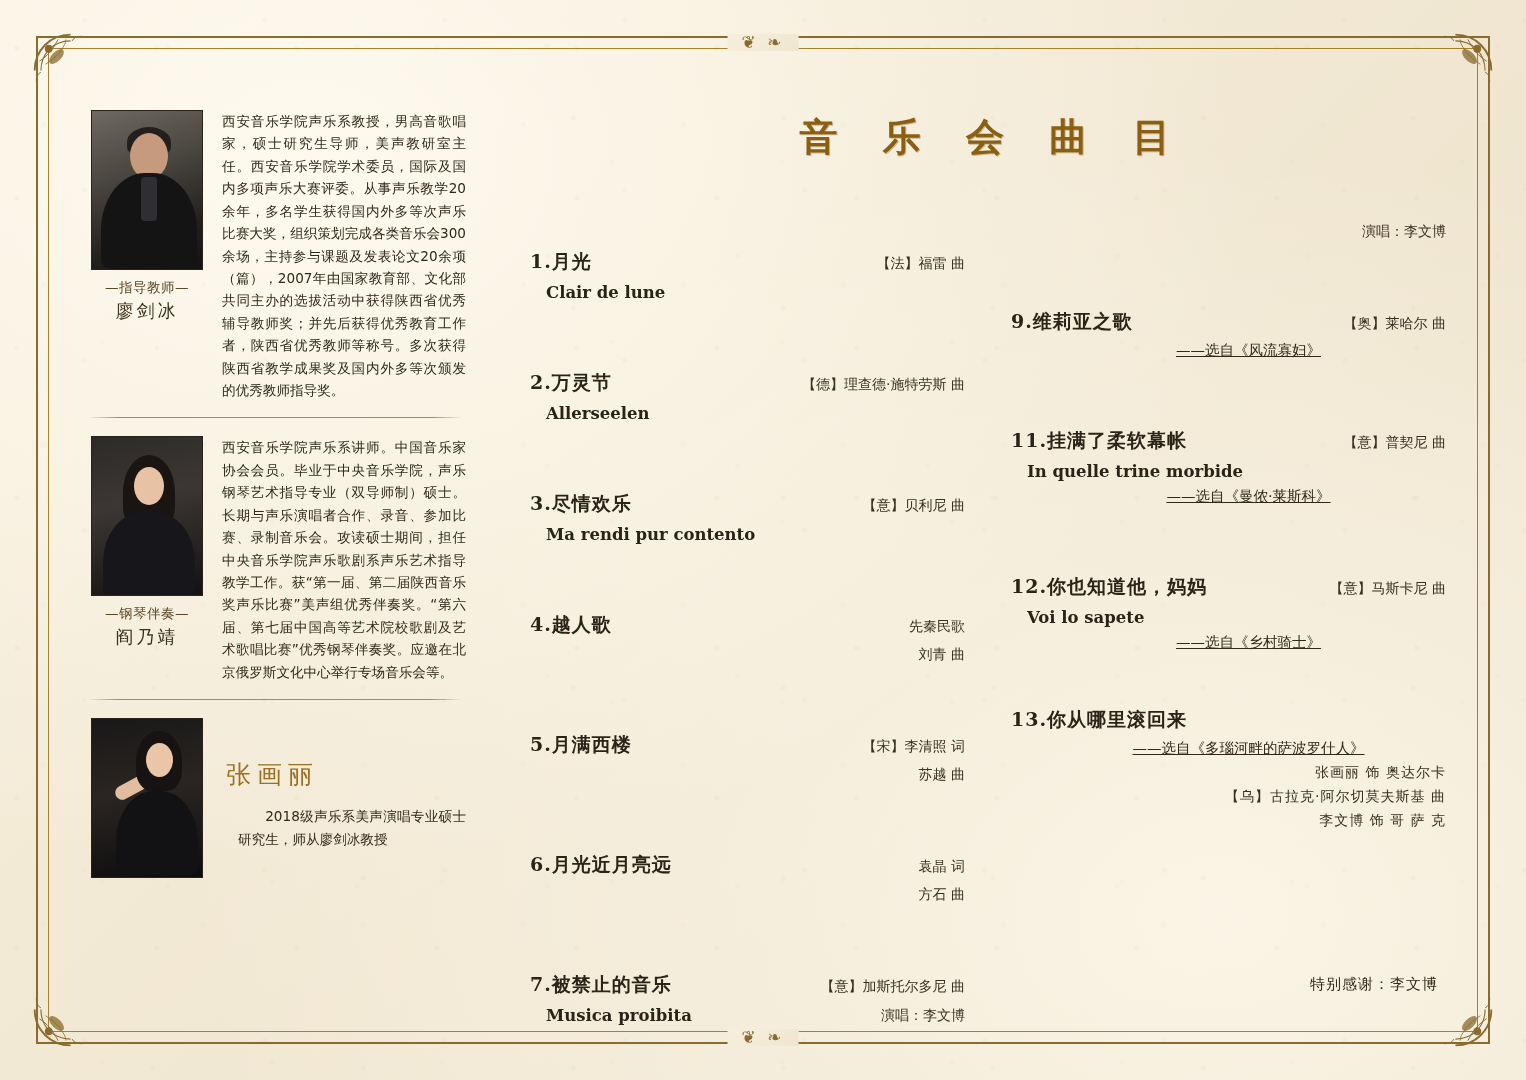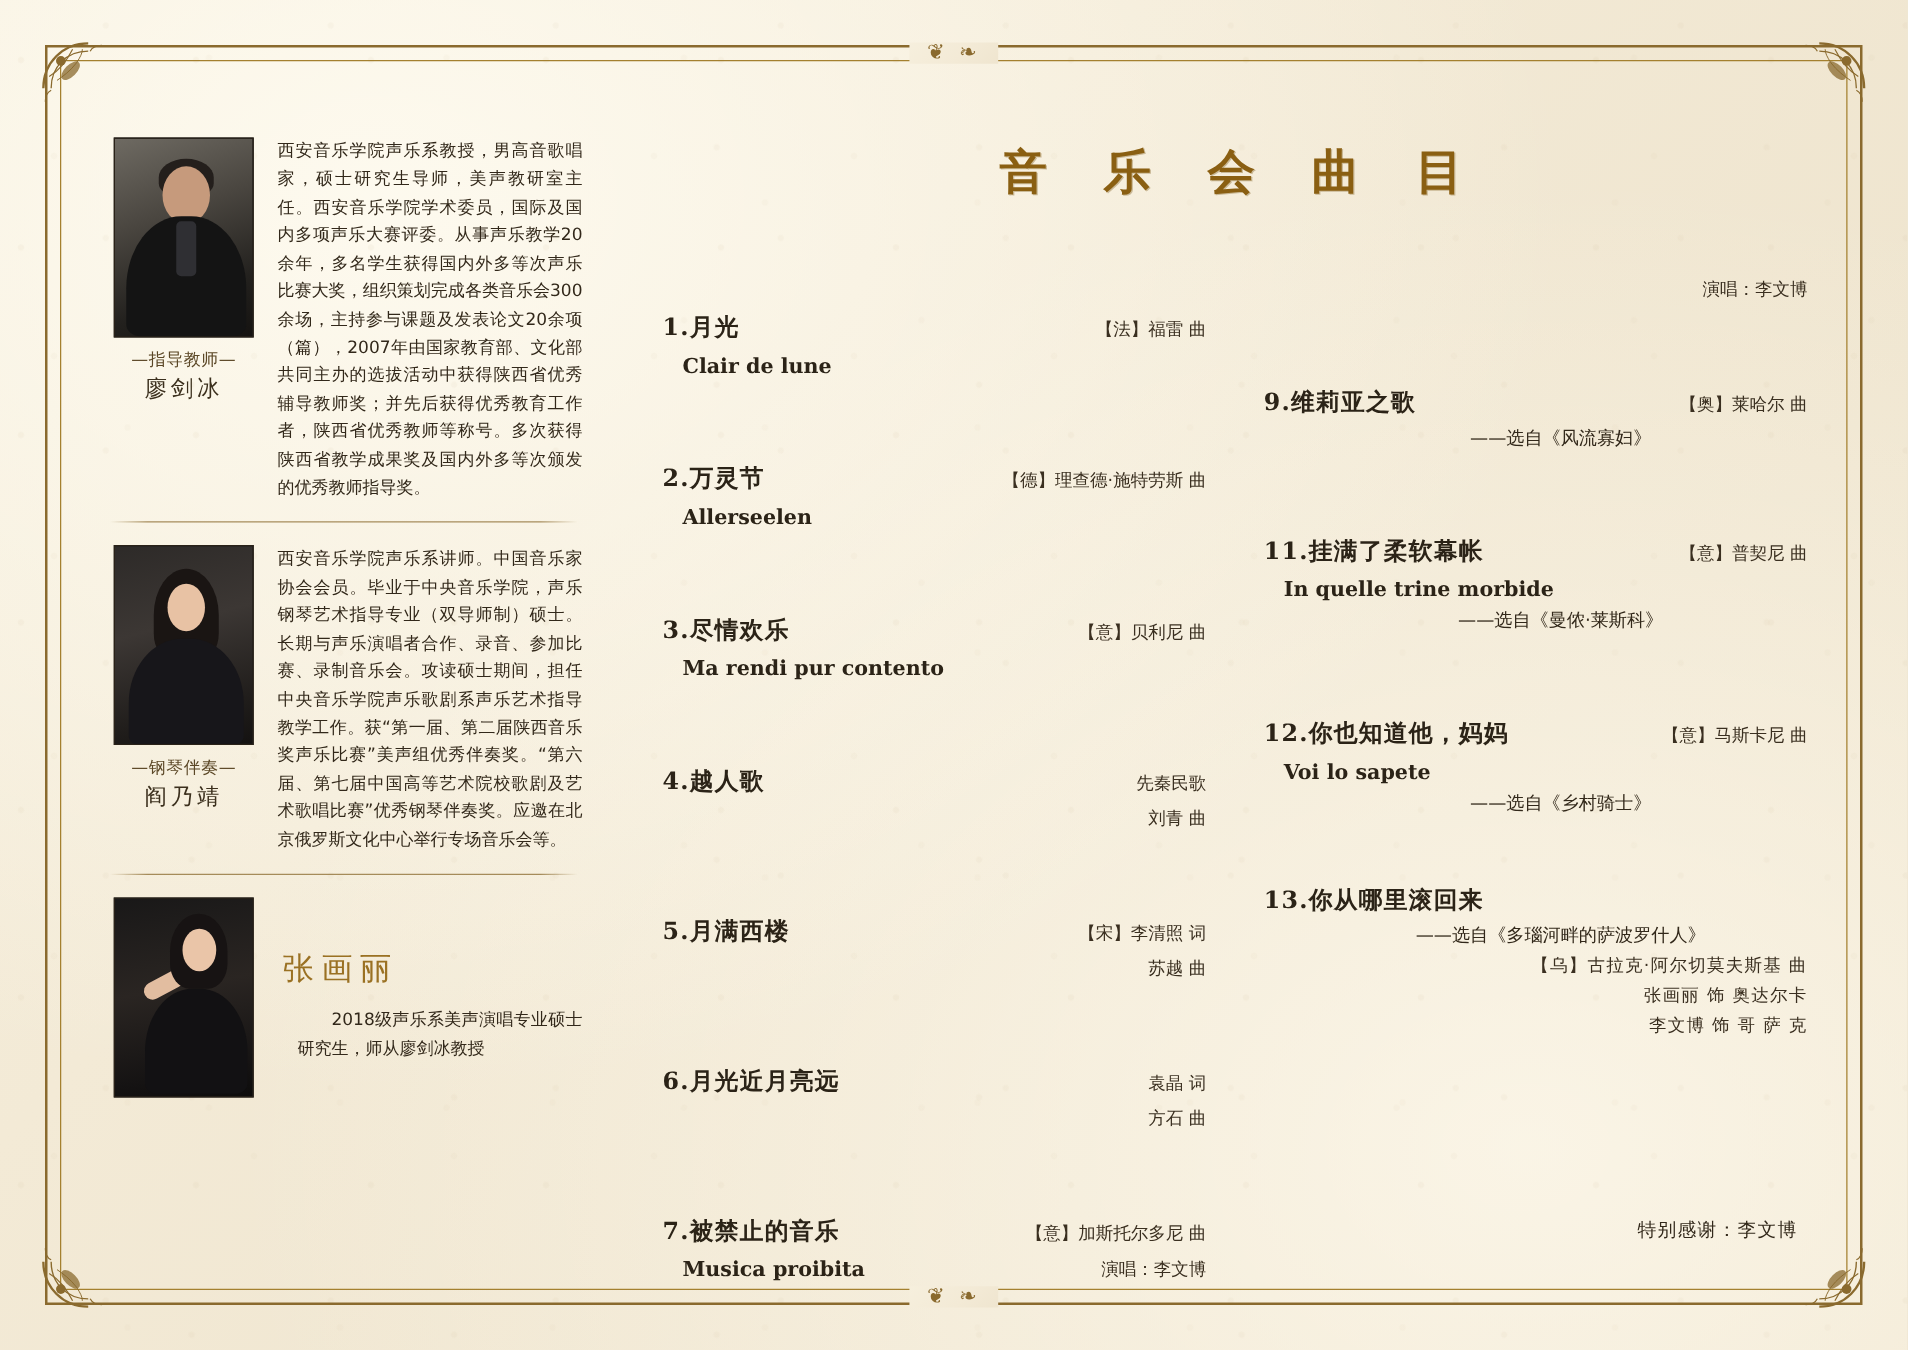--- a/index.html
+++ b/index.html
@@ -258,20 +258,21 @@
     color: #3a2f20;
     white-space: nowrap;
     text-align: right;
   }
   .item-from {
     margin-top: 6px;
     font-size: 14.5px;
     color: #32281a;
     text-align: center;
     padding-left: 40px;
+    text-decoration: underline;
   }
   .cast-line {
     font-size: 14px;
     color: #3a2f20;
     text-align: right;
     margin-top: 6px;
     letter-spacing: 1px;
   }
   .thanks {
     position: absolute;
@@ -548,22 +549,22 @@
           </div>
 
           <div class="item">
             <div class="item-row">
               <div class="item-title">
                 <span>13.</span><span>你从哪里滚回来</span>
               </div>
               <div class="item-credit"></div>
             </div>
             <div class="item-from">——选自《多瑙河畔的萨波罗什人》</div>
+            <div class="cast-line">张画丽 饰 奥达尔卡</div>
             <div class="cast-line">【乌】古拉克·阿尔切莫夫斯基 曲</div>
-            <div class="cast-line">张画丽 饰 奥达尔卡</div>
             <div class="cast-line">李文博 饰 哥 萨 克</div>
           </div>
 
         </div>
       </div>
 
       <div class="thanks">特别感谢：李文博</div>
 
     </div>
   </div>

